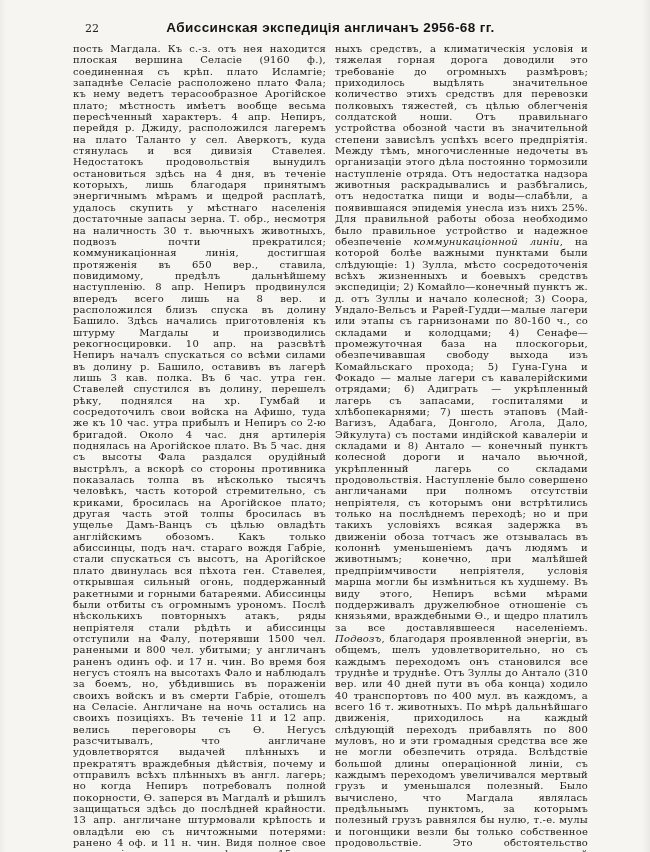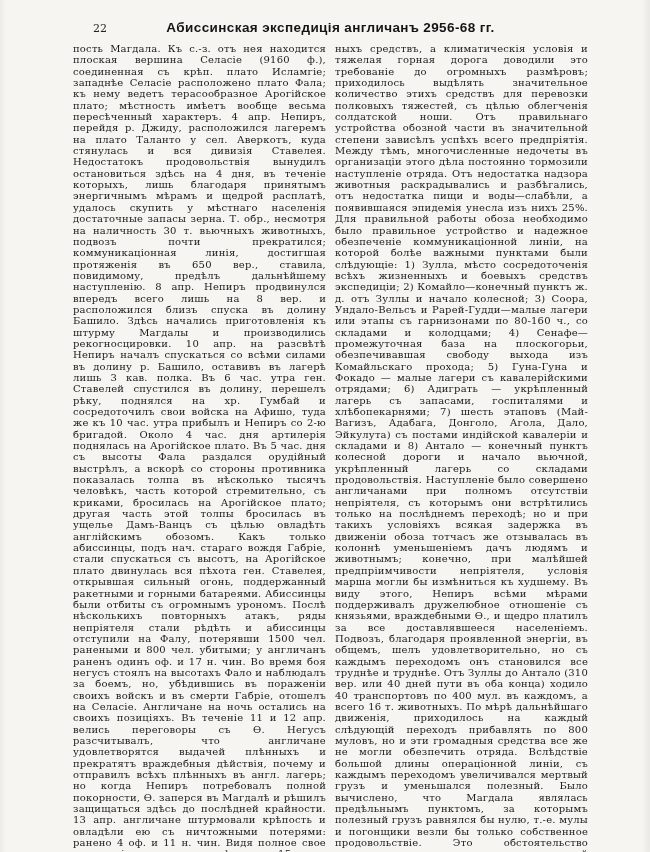--- a/index.html
+++ b/index.html
@@ -31,21 +31,20 @@
     width: 515px;
     height: 18px;
   }
   .page-number {
     position: absolute;
     left: 12px;
     top: 2px;
     font-family: "DejaVu Serif", serif;
     font-size: 11px;
     color: #222;
-    margin-left: 8px;
   }
   .page-title {
     display: block;
     text-align: center;
     font-family: "Liberation Sans", sans-serif;
     font-weight: 700;
     font-size: 13.5px;
     letter-spacing: 0.4px;
     color: #151515;
     white-space: nowrap;
@@ -65,20 +64,21 @@
   .col-text {
     margin: 0;
     font-size: 10px;
     line-height: 11.35px;
     text-align: justify;
     letter-spacing: 0.2px;
     overflow-wrap: break-word;
     color: #1b1b1b;
   }
   .it {
+    font-style: italic;
   }
 </style>
 </head>
 <body>
 
 <div class="page">
 
   <div class="header">
     <span class="page-number">22</span>
     <span class="page-title">Абиссинская экспедиція англичанъ 2956-68 гг.</span>

